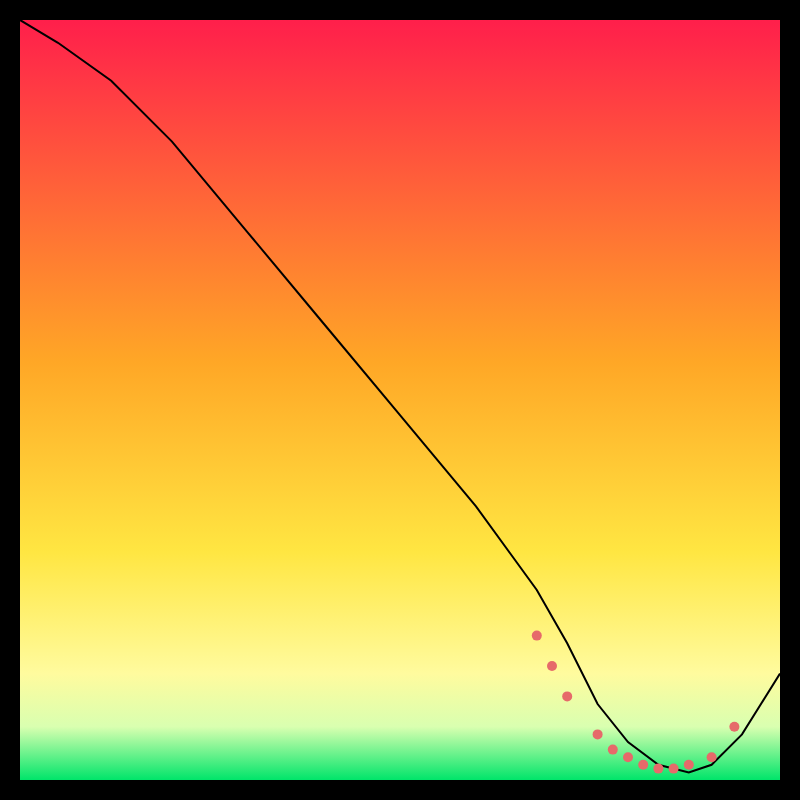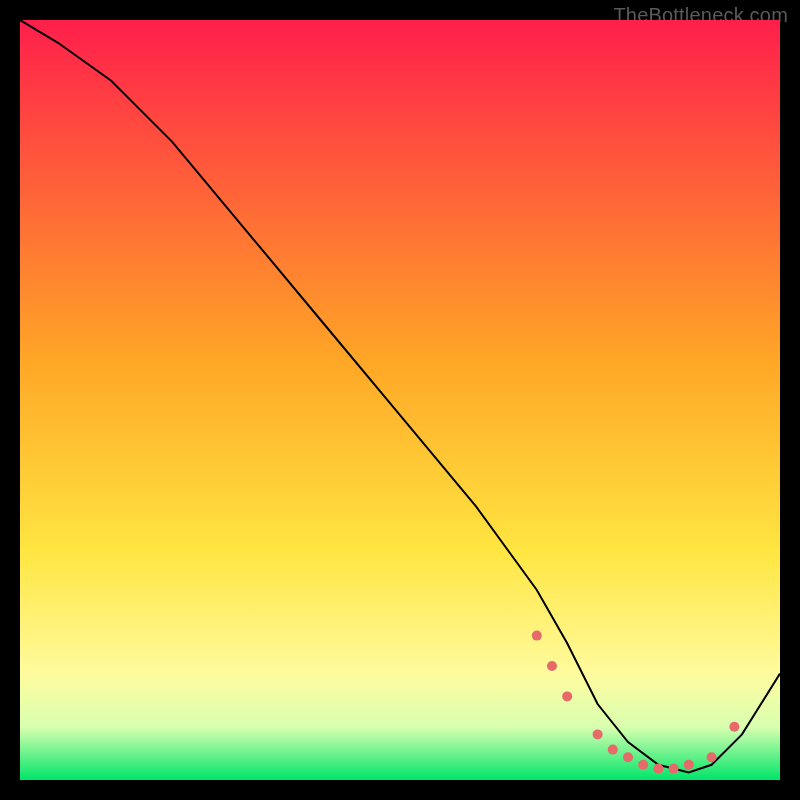--- a/index.html
+++ b/index.html
@@ -31,21 +31,20 @@
   .plot-svg {
     width: 100%;
     height: 100%;
     display: block;
   }
 </style>
 </head>
 <body>
 
 <div class="frame">
-  <div class="watermark">TheBottleneck.com</div>
   <div class="plot-area">
     <svg class="plot-svg" viewBox="0 0 760 760" preserveAspectRatio="none">
       <defs>
         <linearGradient id="bg-grad" x1="0" y1="0" x2="0" y2="1">
             <stop offset="0%" stop-color="#ff1f4b"></stop>
             <stop offset="45%" stop-color="#ffa726"></stop>
             <stop offset="70%" stop-color="#ffe642"></stop>
             <stop offset="86%" stop-color="#fffb9e"></stop>
             <stop offset="93%" stop-color="#d9ffb0"></stop>
             <stop offset="100%" stop-color="#00e56a"></stop>

